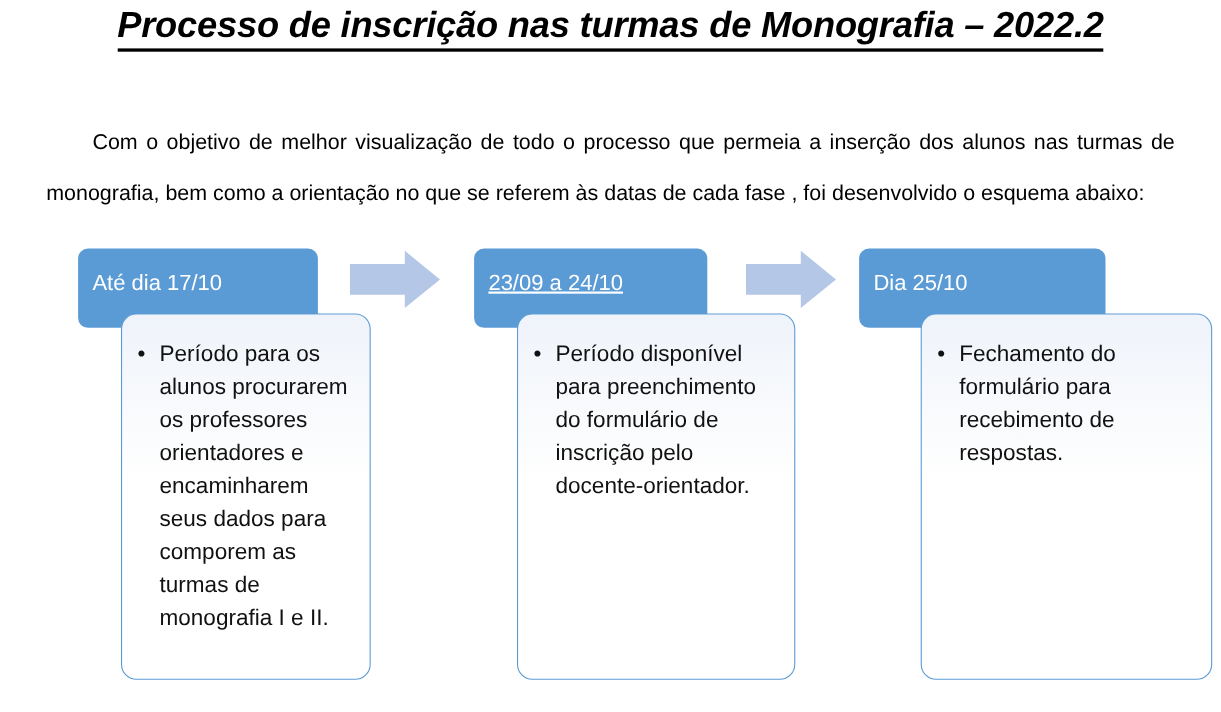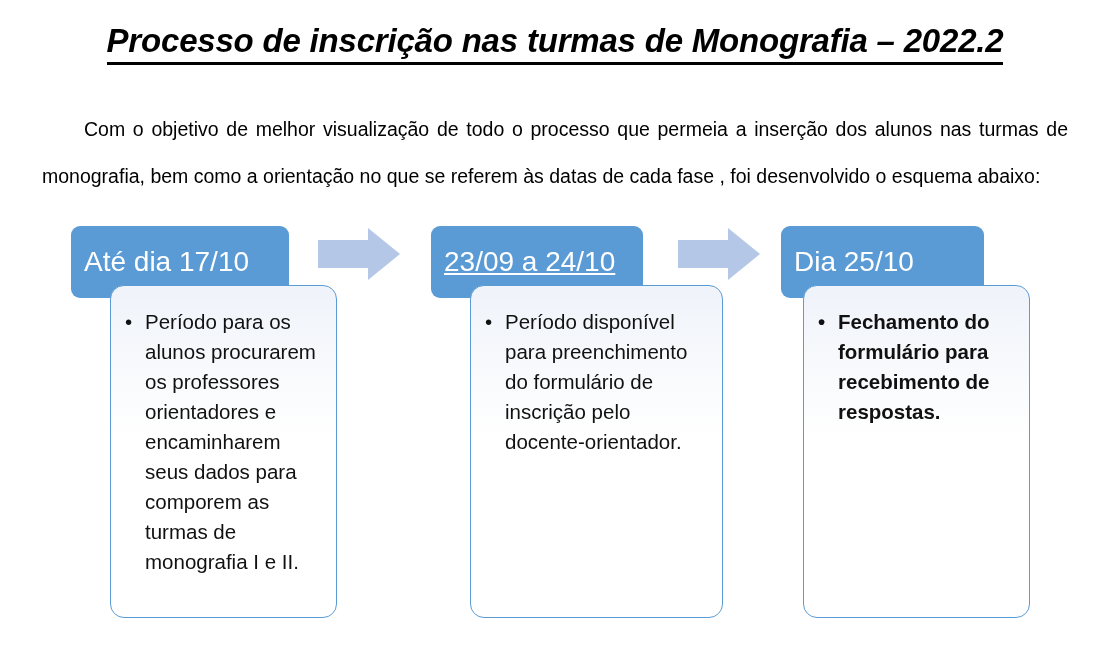--- a/index.html
+++ b/index.html
@@ -13,21 +13,21 @@
     font-family: "Liberation Sans", sans-serif;
     color: #000000;
     overflow: hidden;
     position: relative;
   }
 
   
   .doc-title {
     position: absolute;
     left: 0;
-    top: 22px;
+    top: 4px;
     width: 1110px;
     text-align: center;
     font-family: "Liberation Sans", sans-serif;
     font-size: 33px;
     font-weight: bold;
     font-style: italic;
     letter-spacing: -0.2px;
     color: #000000;
     white-space: nowrap;
   }
@@ -63,21 +63,21 @@
   .stage { position: absolute; }
 
   .stage-header {
     position: absolute;
     left: 0;
     top: 0;
     box-sizing: border-box;
     background: #5B9BD5;
     border-radius: 9px;
     color: #ffffff;
-    font-size: 28px;
+    font-size: 20px;
     line-height: 1;
     padding: 22px 0 0 13px;
     z-index: 1;
   }
 
   .stage-body {
     position: absolute;
     box-sizing: border-box;
     background: #ffffff;
     background-image: linear-gradient(to bottom, #EFF3FA 0%, #F7F9FC 22%, #FFFFFF 46%);
@@ -117,22 +117,22 @@
   
   #stage-1 { left: 71px;  top: 226px; }
   #stage-1 .stage-header { width: 218px; height: 72px; }
   #stage-1 .stage-body   { left: 39px; top: 59px; width: 227px; height: 333px; padding: 21px 12px 20px 12px; }
 
   #stage-2 { left: 431px; top: 226px; }
   #stage-2 .stage-header { width: 212px; height: 72px; text-decoration: underline; }
   #stage-2 .stage-body   { left: 39px; top: 59px; width: 253px; height: 333px; padding: 21px 12px 10px 12px; }
 
   #stage-3 { left: 781px; top: 226px; }
-  #stage-3 .stage-header { width: 203px; height: 72px; }
-  #stage-3 .stage-body   { left: 22px; top: 59px; width: 227px; height: 333px; padding: 21px 12px 10px 12px; font-weight: bold; }
+  #stage-3 .stage-header { width: 224px; height: 72px; }
+  #stage-3 .stage-body   { left: 56px; top: 59px; width: 265px; height: 333px; padding: 21px 12px 10px 12px; }
 
   #arrow-1 { left: 318px; top: 228px; width: 82px; height: 52px; }
   #arrow-2 { left: 678px; top: 228px; width: 82px; height: 52px; }
 </style>
 </head>
 <body>
 
 <div class="doc-title"><span>Processo de inscrição nas turmas de Monografia – 2022.2</span></div>
 
 <div class="intro">Com o objetivo de melhor visualização de todo o processo que permeia a inserção dos alunos nas turmas de monografia, bem como a orientação no que se referem às datas de cada fase , foi desenvolvido o esquema abaixo:</div>

